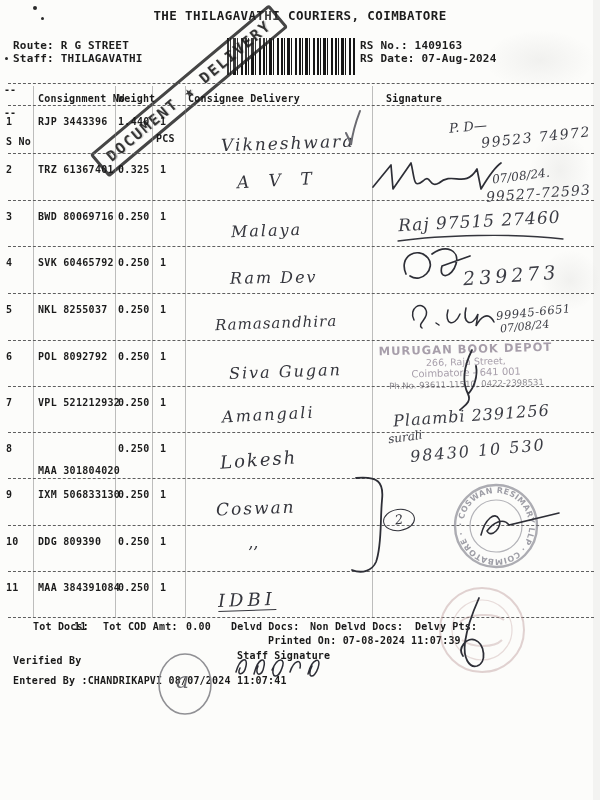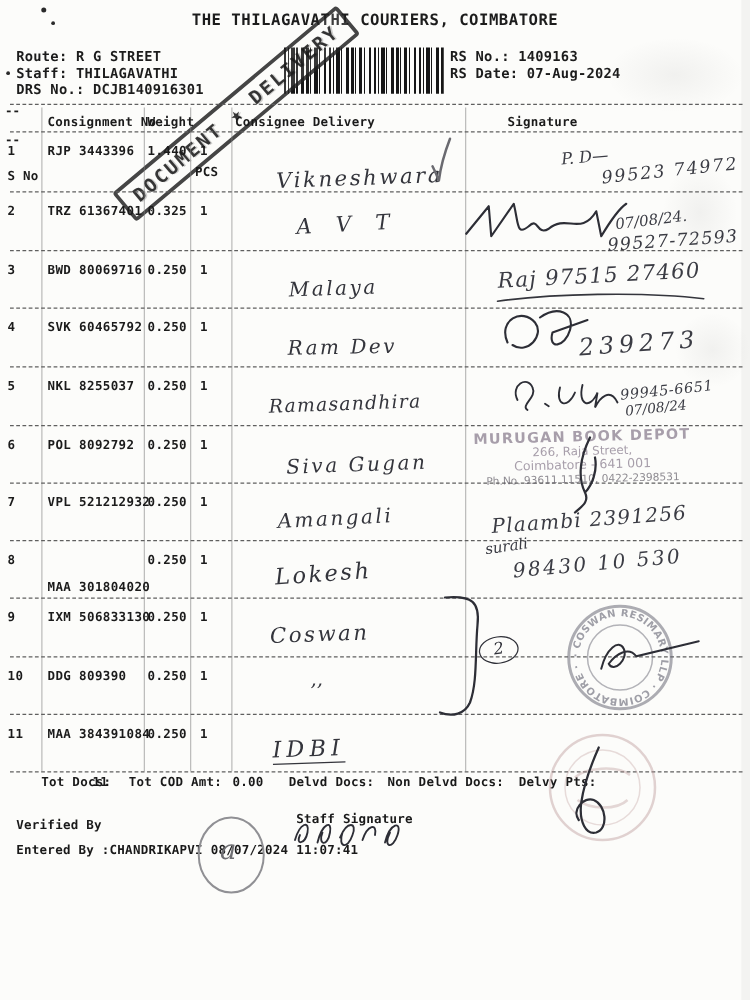--- a/index.html
+++ b/index.html
@@ -45,21 +45,20 @@
   <div class="blob" style="left:530px;top:130px;width:60px;height:80px;"></div>
   <div class="blob" style="left:540px;top:250px;width:60px;height:60px;"></div>
   <div class="speck" style="left:33px;top:6px;width:4px;height:4px;"></div>
   <div class="speck" style="left:41px;top:17px;width:3px;height:3px;"></div>
   <div class="speck" style="left:5px;top:57px;width:3px;height:3px;"></div>
 
   <div class="abs hdr-title">THE THILAGAVATHI COURIERS, COIMBATORE</div>
 
   <div class="abs info" style="left:13px;top:39px;">Route: R G STREET</div>
   <div class="abs info" style="left:13px;top:52px;">Staff: THILAGAVATHI</div>
-  <div class="abs info" style="left:13px;top:65px;">DRS No.: DCJB140916301</div>
 
   <div class="abs info" style="left:360px;top:39px;">RS No.: 1409163</div>
   <div class="abs info" style="left:360px;top:52px;">RS Date: 07-Aug-2024</div>
 
   <div class="abs" style="left:227px;top:38px;width:128px;height:37px;
               background:repeating-linear-gradient(90deg,#161616 0 2px,#fcfcfa 2px 3px,#161616 3px 4px,#fcfcfa 4px 6px,#161616 6px 9px,#fcfcfa 9px 10px,#161616 10px 11px,#fcfcfa 11px 14px,#161616 14px 16px,#fcfcfa 16px 18px);"></div>
 
   <div class="deliv-stamp">DOCUMENT ★ DELIVERY</div>
 
   <div class="abs b t10" style="left:4px;top:84px;">--</div>
@@ -69,21 +68,21 @@
   <div class="vline" style="left:115px;"></div>
   <div class="vline" style="left:152px;"></div>
   <div class="vline" style="left:185px;"></div>
   <div class="vline" style="left:372px;"></div>
 
   <div class="colhdr" style="left:6px;margin-top:43px;">S No</div>
   <div class="colhdr" style="left:38px;">Consignment No</div>
   <div class="colhdr" style="left:118px;">Weight</div>
   <div class="colhdr" style="left:156px;margin-top:40px;">PCS</div>
   <div class="colhdr" style="left:188px;">Consignee Delivery</div>
-  <div class="colhdr" style="left:406px;">Signature</div>
+  <div class="colhdr" style="left:386px;">Signature</div>
 
   <div id="rows-layer">
       <div class="dashline" style="top: 83px;"></div>
       <div class="dashline" style="top: 105px;"></div>
       <div class="dashline" style="top: 153px;"></div>
       <div class="dashline" style="top: 200px;"></div>
       <div class="dashline" style="top: 246px;"></div>
       <div class="dashline" style="top: 293px;"></div>
       <div class="dashline" style="top: 340px;"></div>
       <div class="dashline" style="top: 386px;"></div>
@@ -222,20 +221,21 @@
   </svg>
 
   <div class="foot" style="left:13px;top:621px;margin-left:20px;">Tot Docs:</div>
   <div class="foot" style="left:74px;top:621px;">11</div>
   <div class="foot" style="left:103px;top:621px;">Tot COD Amt:</div>
   <div class="foot" style="left:186px;top:621px;">0.00</div>
   <div class="foot" style="left:231px;top:621px;">Delvd Docs:</div>
   <div class="foot" style="left:310px;top:621px;">Non Delvd Docs:</div>
   <div class="foot" style="left:415px;top:621px;">Delvy Pts:</div>
   <div class="foot" style="left:13px;top:635px;margin-top:40px;">Entered By :CHANDRIKAPVI 08/07/2024 11:07:41</div>
+  <div class="foot" style="left:268px;top:635px;">Printed On: 07-08-2024 11:07:39</div>
   <div class="foot" style="left:13px;top:655px;">Verified By</div>
   <div class="foot" style="left:237px;top:650px;">Staff Signature</div>
 
   <svg class="abs" style="left:156px;top:651px;" width="58" height="66" viewBox="0 0 58 66">
     <ellipse cx="29" cy="33" rx="26" ry="30" fill="none" stroke="#909094" stroke-width="1.6"></ellipse>
   </svg>
   <span class="hw" style="left:176px;top:668px;font-size:22px;color:#6e6e72;">a</span>
 
   <svg class="abs" style="left:230px;top:648px;" width="102" height="38" viewBox="0 0 102 38">
     <path d="M6,24 C10,10 18,8 16,18 C14,28 6,28 10,20 M24,26 C28,10 36,8 34,18 C32,30 24,28 28,18 M42,22 C48,8 56,10 52,20 C48,32 40,30 44,18 M60,24 C64,12 72,10 70,20 M78,26 C82,10 92,8 88,20 C84,32 76,30 82,18" fill="none" stroke="#2d2e36" stroke-width="1.5" stroke-linecap="round"></path>

